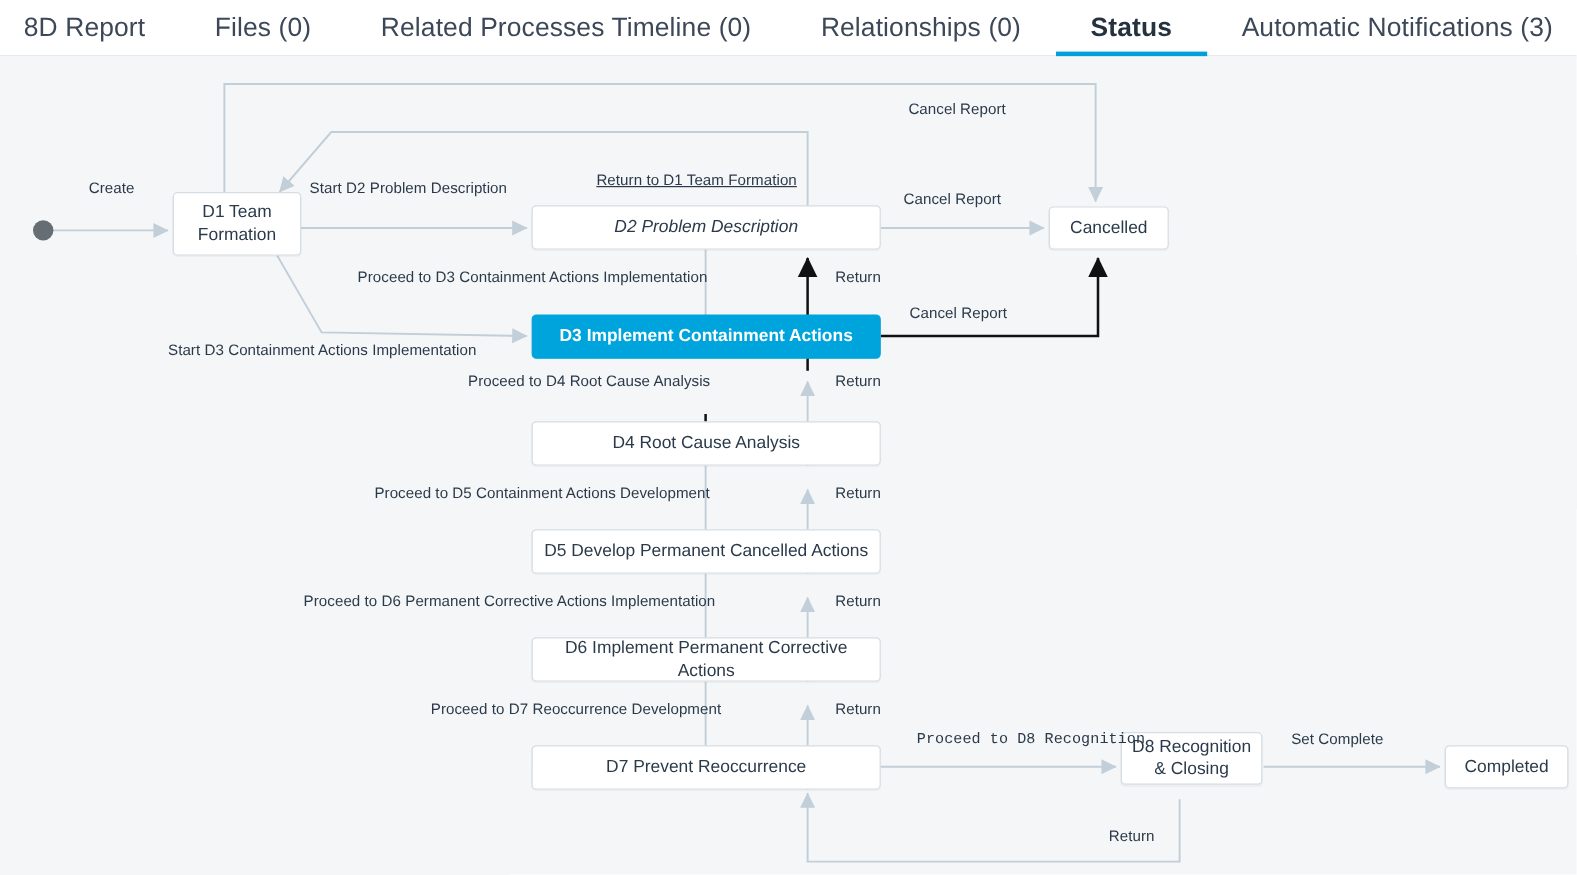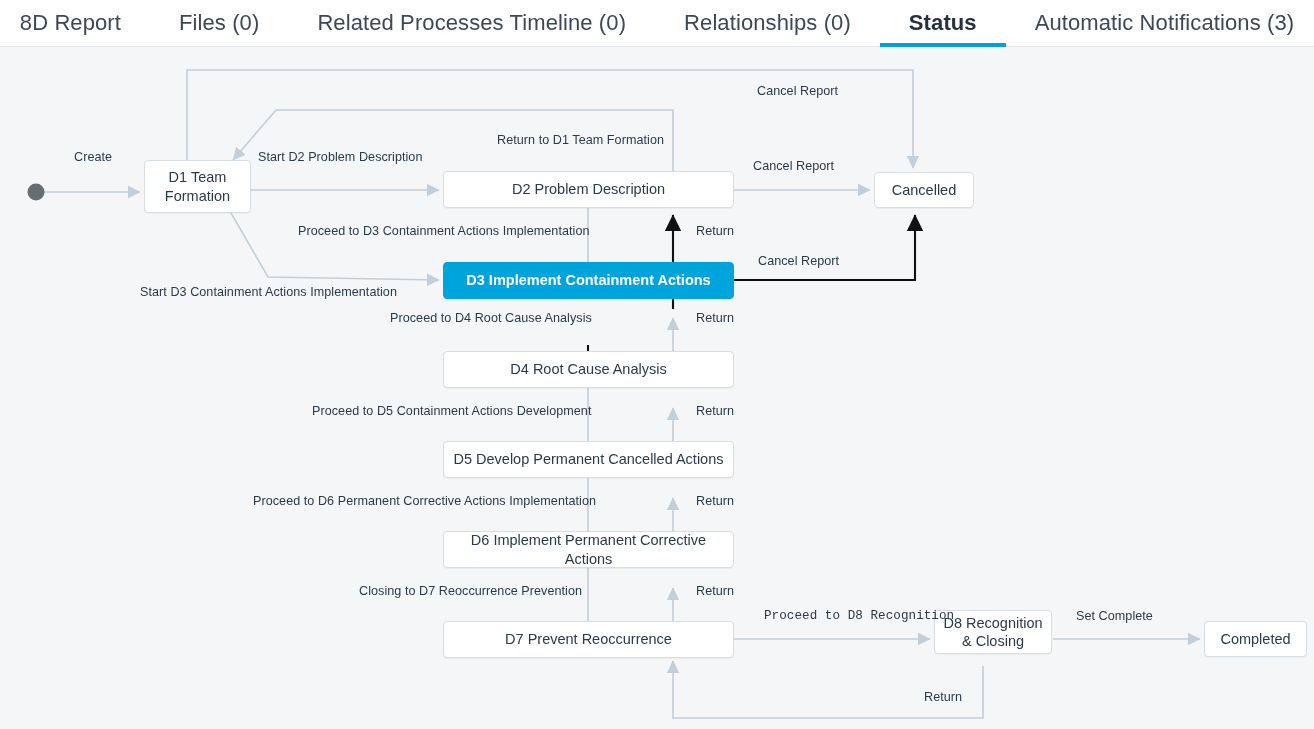--- a/index.html
+++ b/index.html
@@ -187,21 +187,21 @@
 
     <svg width="24" height="24" style="position:absolute;left:26px;top:133px;">
       <circle cx="10" cy="12" r="8.5" fill="#666d73"></circle>
     </svg>
 
     <div class="node" style="left:144px; top:113px; width:107px; height:53px;">
       <span style="white-space:pre-line">D1 Team
 Formation</span>
     </div>
 
-    <div class="node" style="left:443px; top:124px; width:291px; height:37px;">
+    <div class="node" style="left:443px; top:124px; width:291px; height:37px;font-style:italic;">
       <span>D2 Problem Description</span>
     </div>
 
     <div class="node active" style="left:443px; top:215px; width:291px; height:37px;">
       <span>D3 Implement Containment Actions</span>
     </div>
 
     <div class="node" style="left:443px; top:304px; width:291px; height:37px;">
       <span>D4 Root Cause Analysis</span>
     </div>
@@ -228,21 +228,21 @@
     </div>
 
     <div class="node" style="left:1204px; top:574px; width:103px; height:36px;">
       <span>Completed</span>
     </div>
 
     <div class="elabel" style="left:74px; top:103px;">Create</div>
 
     <div class="elabel" style="left:258px; top:103px;">Start D2 Problem Description</div>
 
-    <div class="elabel" style="left:497px; top:86px;">Return to D1 Team Formation</div>
+    <div class="elabel" style="left:497px; top:96px;text-decoration:underline;">Return to D1 Team Formation</div>
 
     <div class="elabel" style="left:757px; top:37px;">Cancel Report</div>
 
     <div class="elabel" style="left:753px; top:112px;">Cancel Report</div>
 
     <div class="elabel" style="left:298px; top:177px;">Proceed to D3 Containment Actions Implementation</div>
 
     <div class="elabel" style="left:103px; top:238px;margin-left:37px;">Start D3 Containment Actions Implementation</div>
 
     <div class="elabel" style="left:696px; top:177px;">Return</div>
@@ -254,21 +254,21 @@
     <div class="elabel" style="left:696px; top:264px;">Return</div>
 
     <div class="elabel" style="left:312px; top:357px;">Proceed to D5 Containment Actions Development</div>
 
     <div class="elabel" style="left:696px; top:357px;">Return</div>
 
     <div class="elabel" style="left:253px; top:447px;">Proceed to D6 Permanent Corrective Actions Implementation</div>
 
     <div class="elabel" style="left:696px; top:447px;">Return</div>
 
-    <div class="elabel" style="left:359px; top:537px;">Closing to D7 Reoccurrence Prevention</div>
+    <div class="elabel" style="left:359px; top:537px;">Proceed to D7 Reoccurrence Development</div>
 
     <div class="elabel" style="left:696px; top:537px;">Return</div>
 
     <div class="elabel" style="left:764px; top:562px;font-family:Liberation Mono, monospace;">Proceed to D8 Recognition</div>
 
     <div class="elabel" style="left:924px; top:643px;">Return</div>
 
     <div class="elabel" style="left:1076px; top:562px;">Set Complete</div>
 
   </div>

